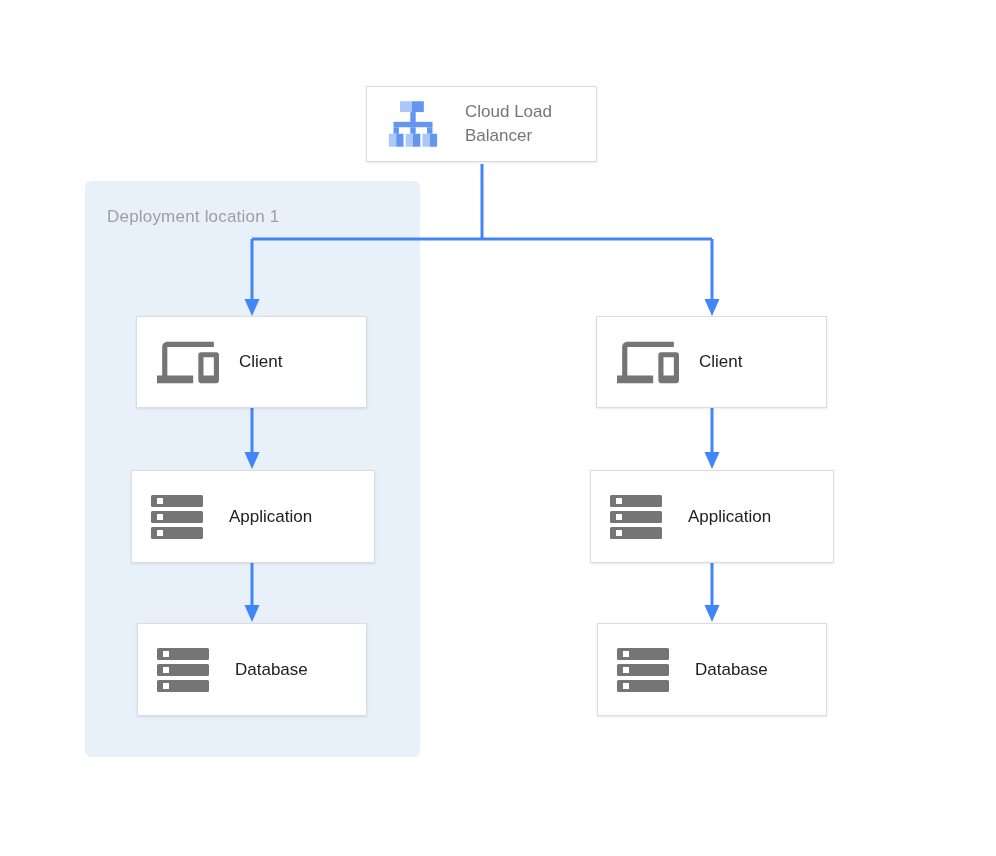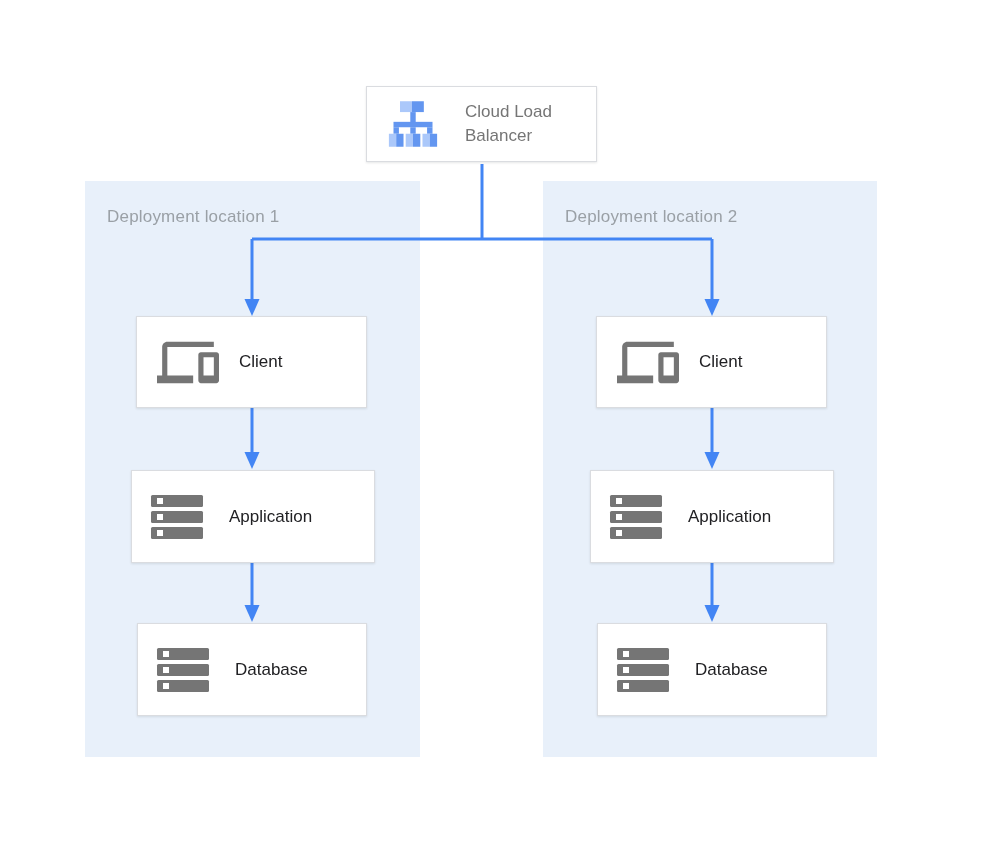--- a/index.html
+++ b/index.html
@@ -7,20 +7,21 @@
     position: relative;
     width: 996px;
     height: 856px;
     background: #ffffff;
     font-family: "Liberation Sans", sans-serif;
     overflow: hidden;
   }
   .zone {
     position: absolute;
     background: #e8f0fa;
+    border-radius: 6px;
   }
   .zone-label {
     position: absolute;
     top: 26px;
     left: 22px;
     font-size: 17px;
     color: #9aa0a6;
     letter-spacing: 0.2px;
     white-space: nowrap;
   }
@@ -61,23 +62,20 @@
   .zone-1  { left: 85px;  top: 181px; width: 335px; height: 576px; }
   .zone-2  { left: 543px; top: 181px; width: 334px; height: 576px; }
 </style>
 </head>
 <body>
 
 <div class="canvas">
 
   <div class="zone zone-1">
     <div class="zone-label">Deployment location 1</div>
-  </div>
-  <div class="zone zone-2">
-    <div class="zone-label">Deployment location 2</div>
   </div>
 
   <svg class="connectors" width="996" height="856" viewBox="0 0 996 856">
     <g stroke="#4285f4" stroke-width="3" fill="none">
       <path d="M482 164 V239"></path>
       <path d="M252 239 H712"></path>
       <path d="M252 239 V300"></path>
       <path d="M712 239 V300"></path>
       <path d="M252 408 V452"></path>
       <path d="M252 563 V606"></path>

